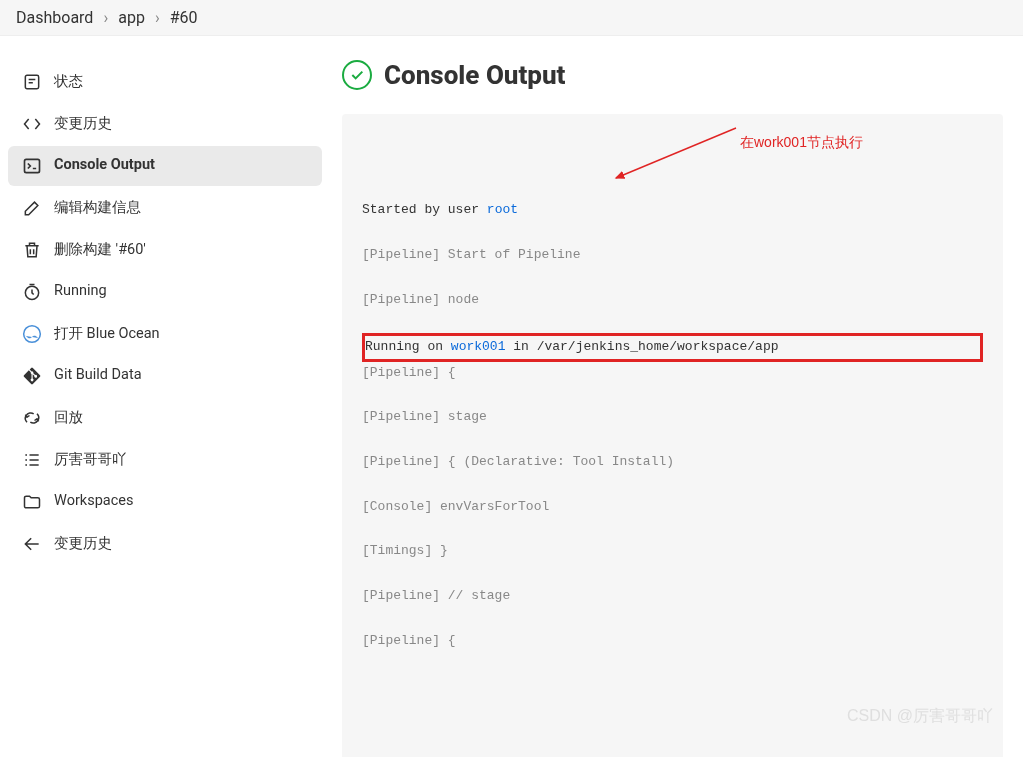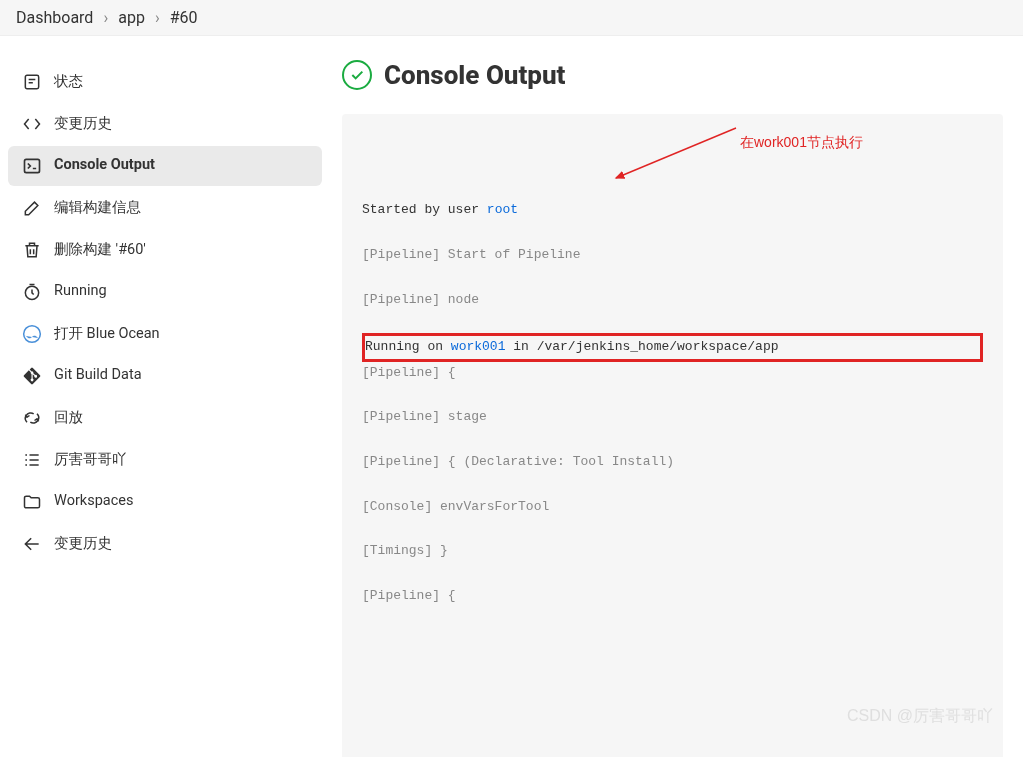--- a/index.html
+++ b/index.html
@@ -164,20 +164,21 @@
       </svg>
 <span class="line dark"><span>Started by user </span><span class="link">root</span></span>
 <span class="line">[Pipeline] Start of Pipeline</span>
 <span class="line">[Pipeline] node</span>
 <span class="line highlight dark"><span>Running on </span><span class="link">work001</span><span> in /var/jenkins_home/workspace/app</span></span>
 <span class="line">[Pipeline] {</span>
 <span class="line">[Pipeline] stage</span>
 <span class="line">[Pipeline] { (Declarative: Tool Install)</span>
 <span class="line">[Console] envVarsForTool</span>
 <span class="line">[Timings] }</span>
+<span class="line">[Pipeline] // stage</span>
 <span class="line">[Pipeline] {</span>
 
 
 
 
 
 
 
 
 

